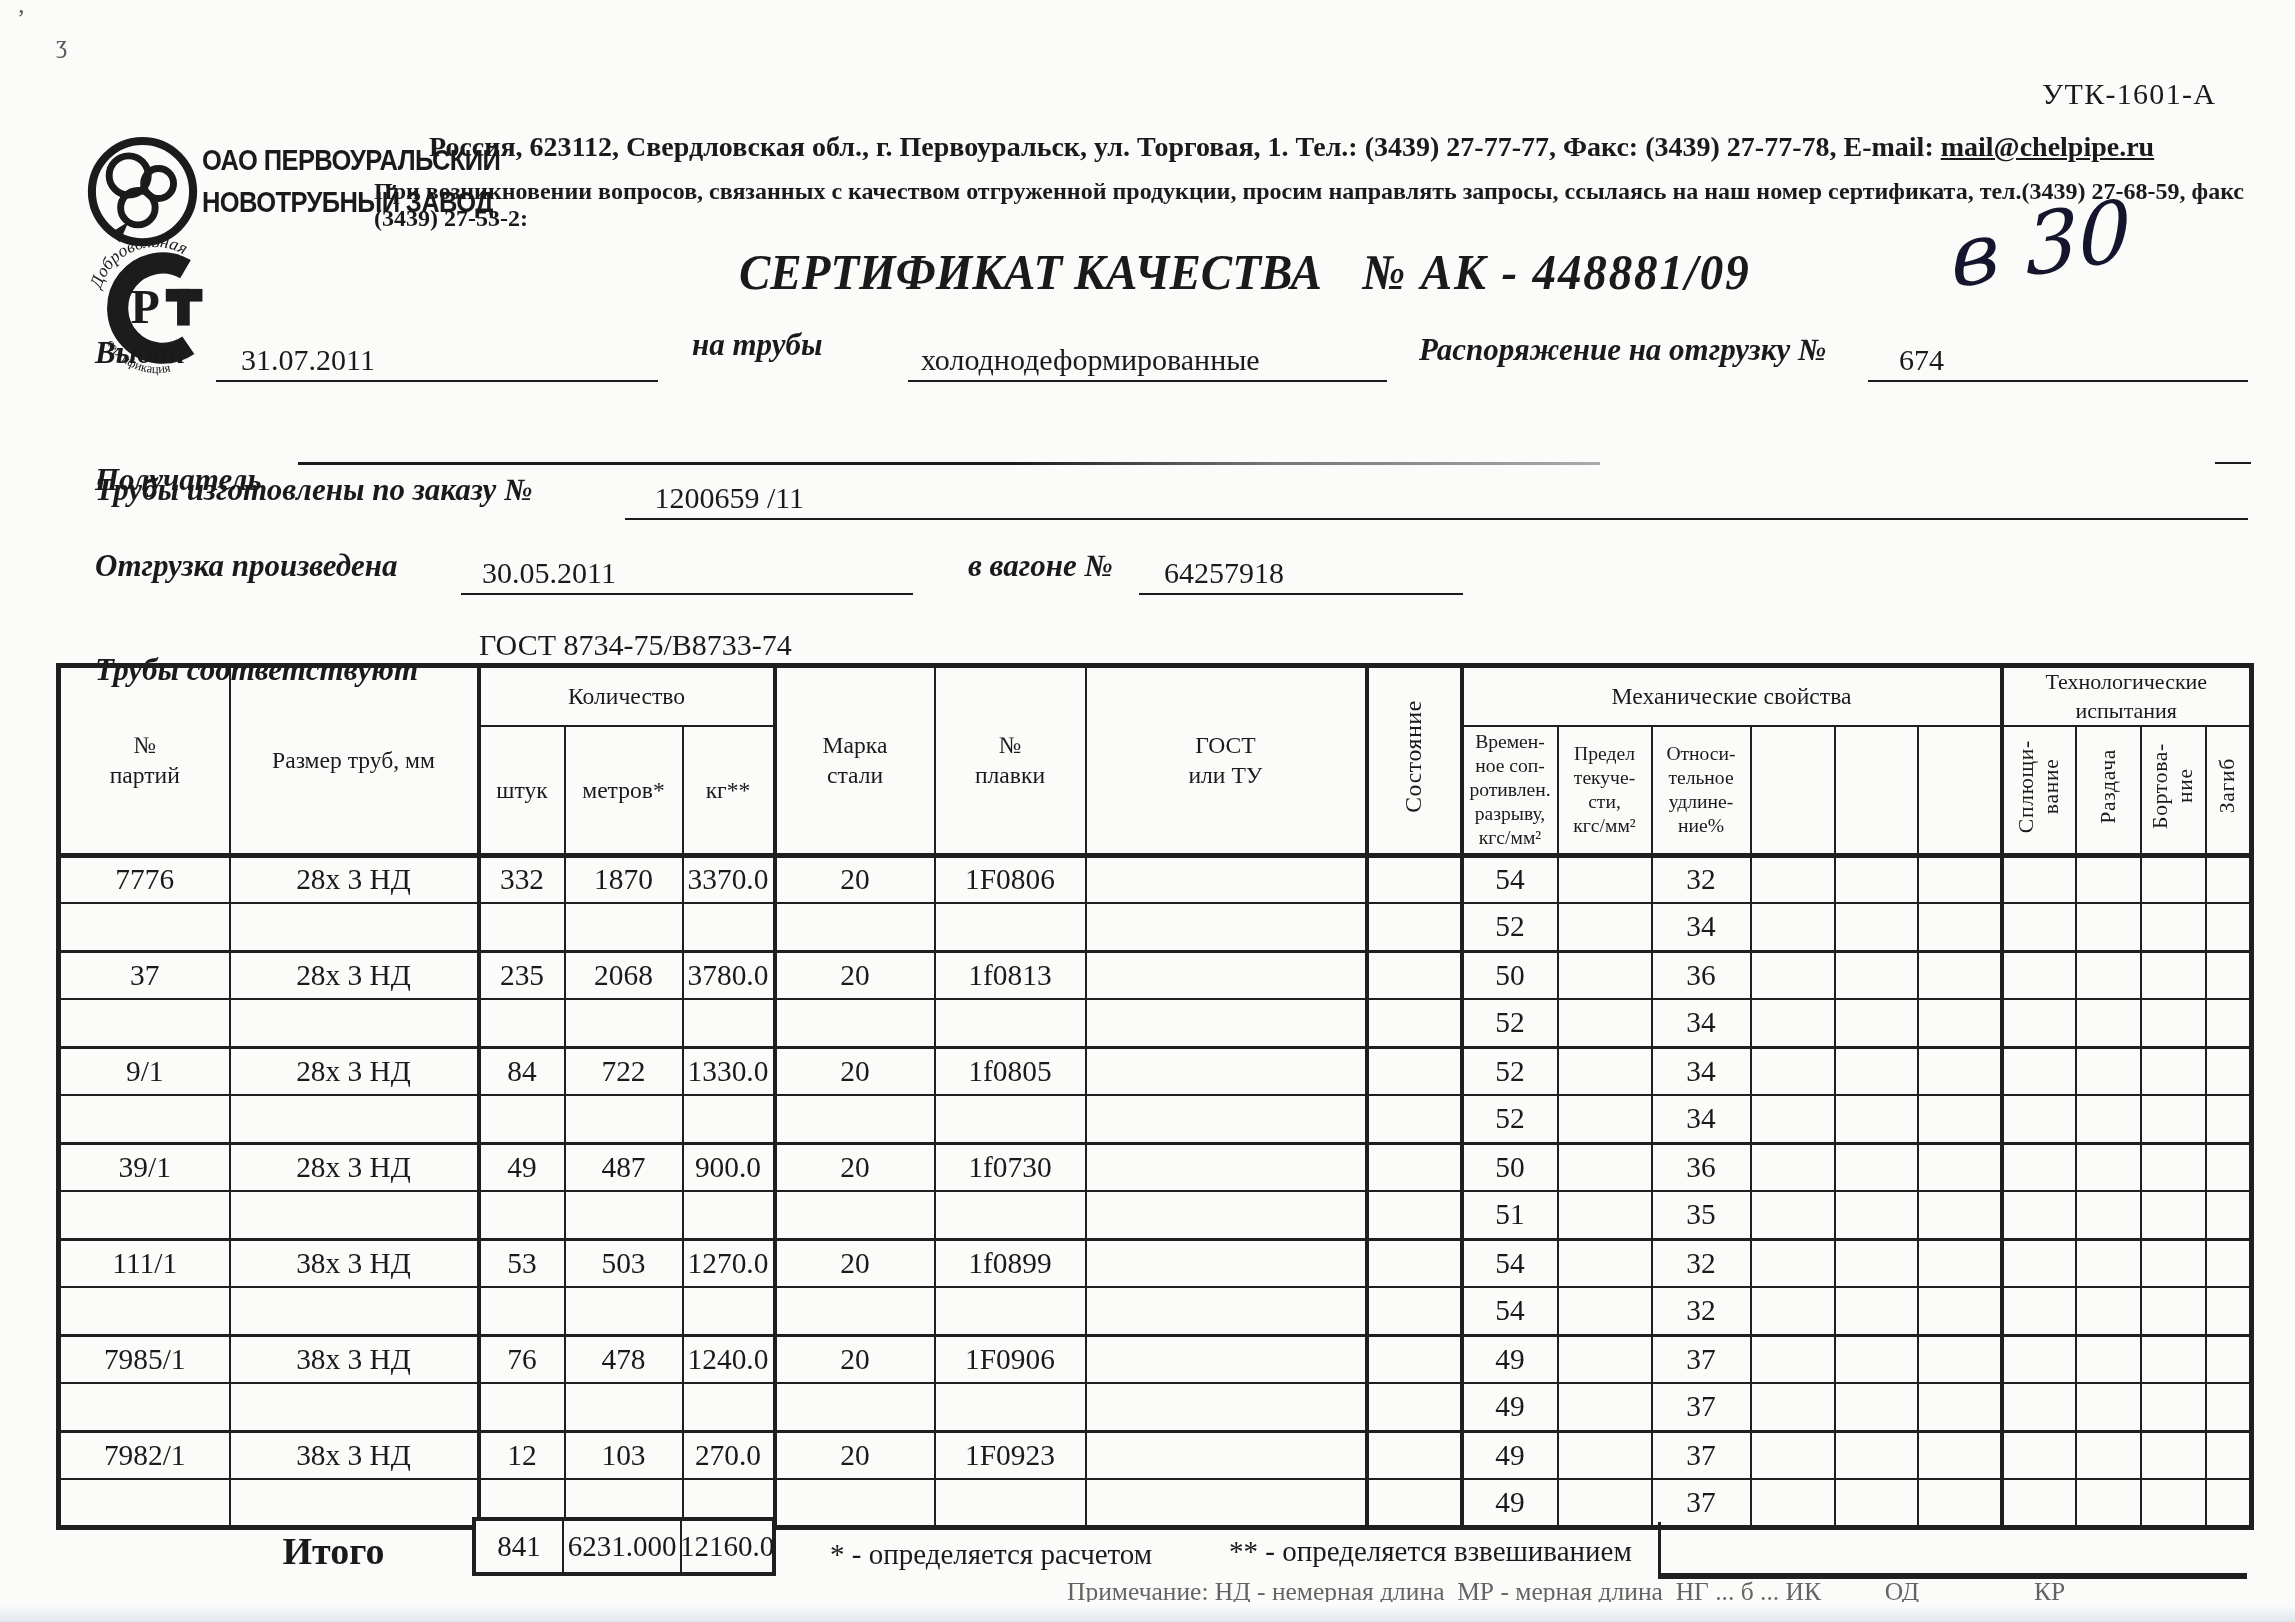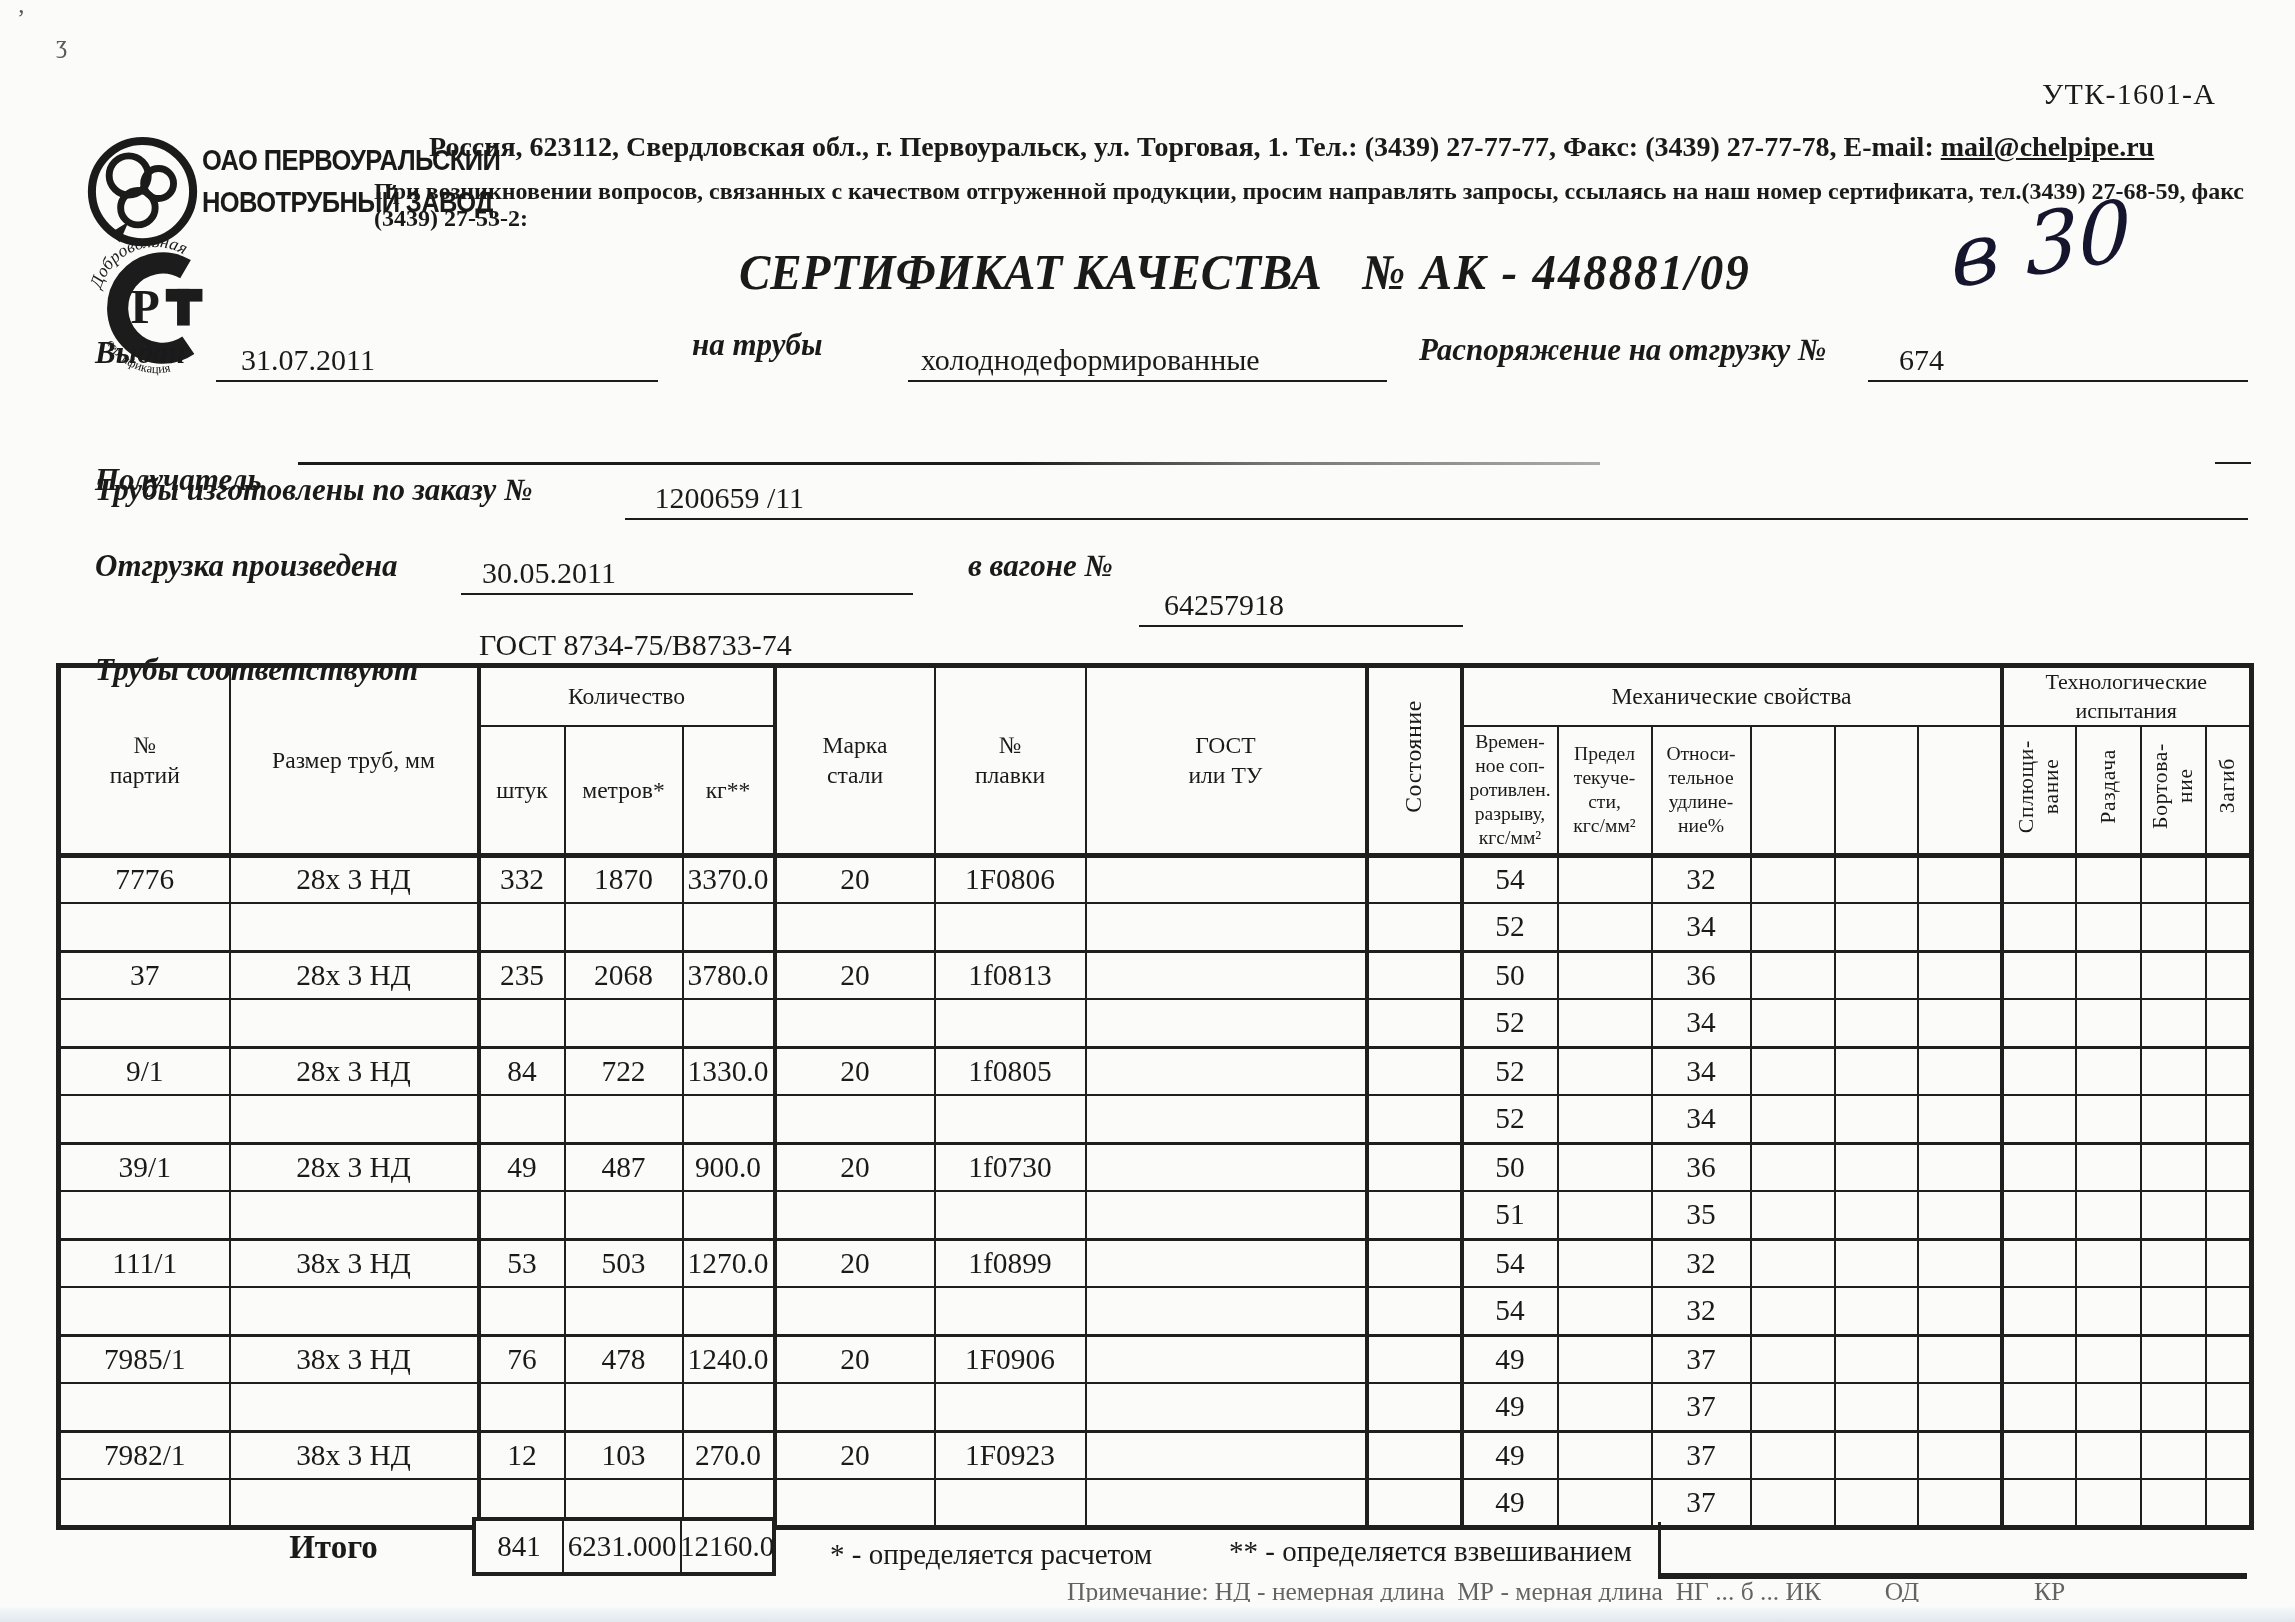--- a/index.html
+++ b/index.html
@@ -42,21 +42,21 @@
   #cert-table thead th.hb{border-bottom-width:5.9px;}
   #cert-table tbody tr{height:48px;}
   #cert-table tbody td{font-size:29.4px;}
   #cert-table tbody tr.grp td{border-bottom-width:3.9px;}
   .tl{border-left-width:4.6px !important;}
   .mech-sub{font-size:19.6px !important;line-height:1.22 !important;}
   .vert{writing-mode:vertical-rl;transform:rotate(180deg);display:inline-block;
     font-size:23.6px;line-height:1.15;letter-spacing:0.7px;}
   .vert.small{font-size:21.6px;}
   
-  #itogo-label{left:193px;top:1529px;width:281px;text-align:center;font-size:33px;font-weight:700;}
+  #itogo-label{left:193px;top:1529px;width:281px;text-align:center;font-size:38px;font-weight:700;}
   #totals-box{left:472px;top:1517px;display:flex;border:4.6px solid #1f1f1f;background:#fbfbf9;}
   #totals-box .tcell{height:51px;display:flex;align-items:center;justify-content:center;
     font-size:29px;box-sizing:border-box;}
   #totals-box .tcell + .tcell{border-left:2.6px solid #1f1f1f;}
   #footnote1{left:830px;top:1538px;font-size:29px;}
   #footnote2{left:1229px;top:1535px;font-size:29px;}
   #right-box{left:1658px;top:1522px;width:586px;height:51px;
     border-left:3.3px solid #1f1f1f;border-bottom:6.5px solid #1f1f1f;}
   #bottom-note{left:1067px;top:1577px;width:1237px;height:25px;overflow:hidden;
     font-size:25.5px;color:#2a2a2a;opacity:.72;white-space:pre;}
@@ -126,21 +126,21 @@
 <div class="abs flabel" style="left:95px;top:472px;">Трубы изготовлены по заказу №</div>
 <div class="abs uline" style="left:625px;top:468px;width:1623px;padding-left:29.4px;">
     <span>1200659  /11</span>
   </div>
 
 <div class="abs flabel" style="left:95px;top:548px;">Отгрузка произведена</div>
 <div class="abs uline" style="left:461px;top:543px;width:452px;padding-left:21px;">
     <span>30.05.2011</span>
   </div>
 <div class="abs flabel" style="left:968px;top:548px;">в вагоне №</div>
-<div class="abs uline" style="left:1139px;top:575px;width:324px;padding-left:25px;">
+<div class="abs uline" style="left:1139px;top:543px;width:324px;padding-left:25px;">
     <span>64257918</span>
   </div>
 
 <div class="abs flabel" style="left:95px;top:652px;">Трубы соответствуют</div>
 <div class="abs uline" style="left:458px;top:615px;width:1790px;padding-left:21px;">
     <span>ГОСТ 8734-75/В8733-74</span>
   </div>
 
 <table id="cert-table">
   <colgroup>

